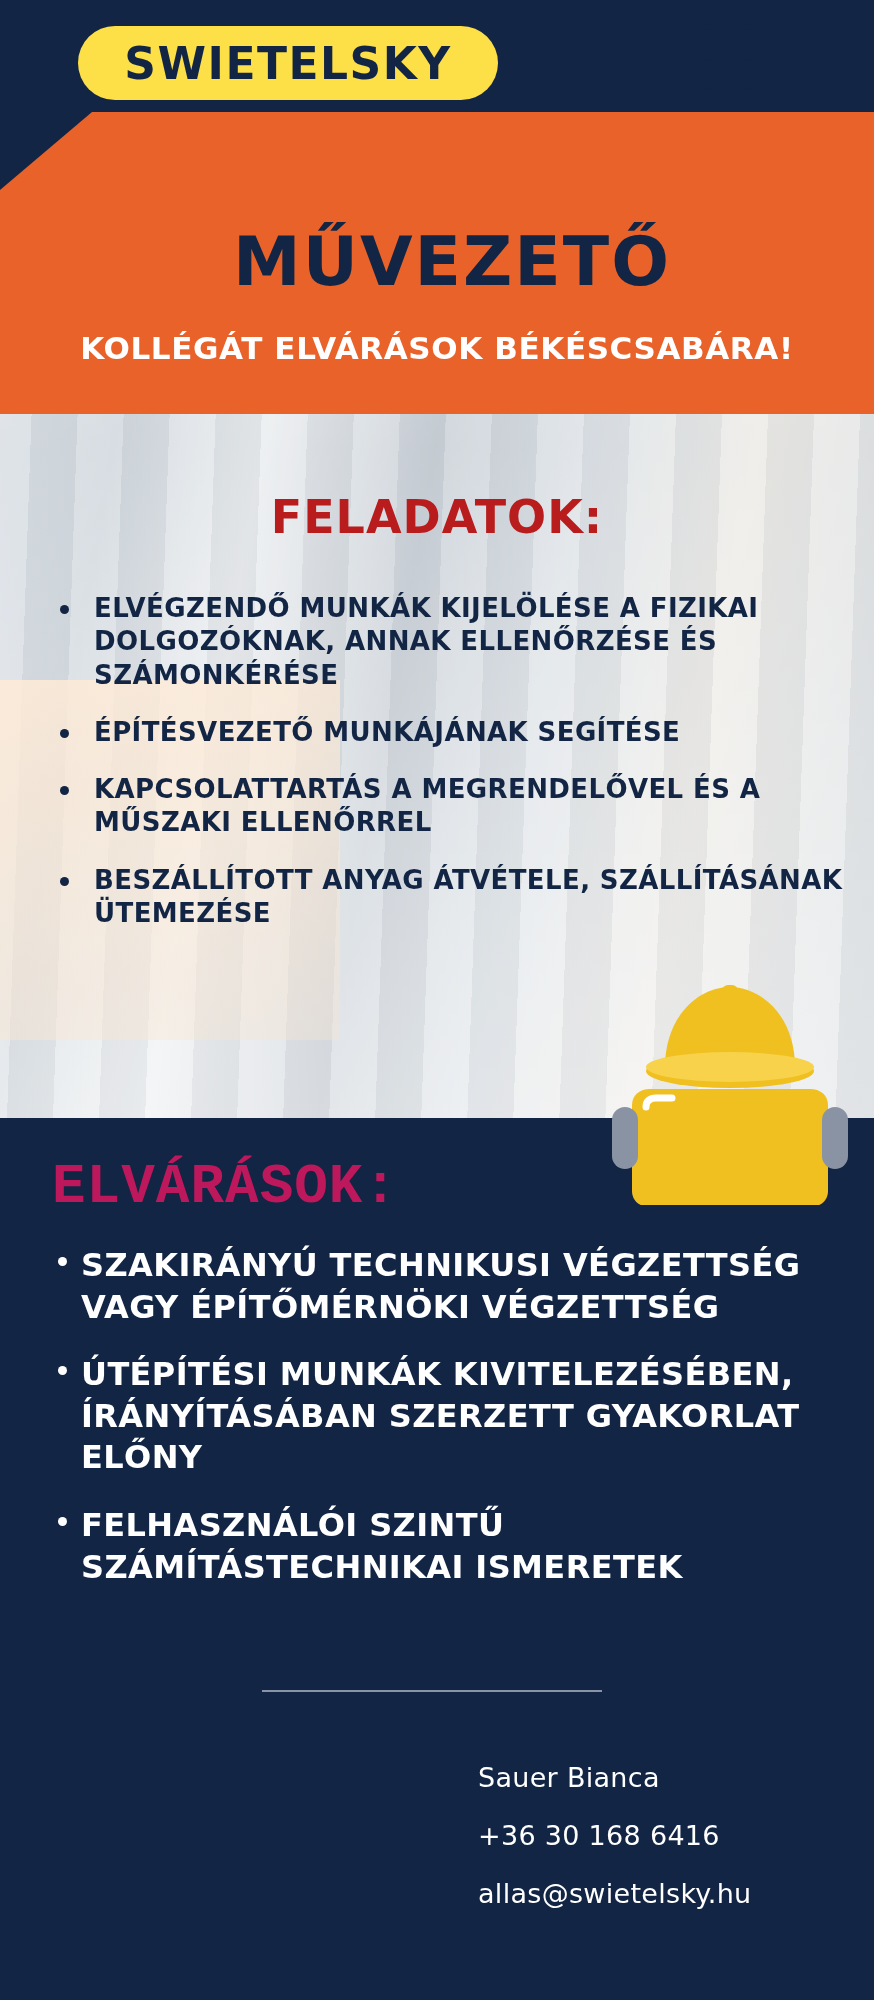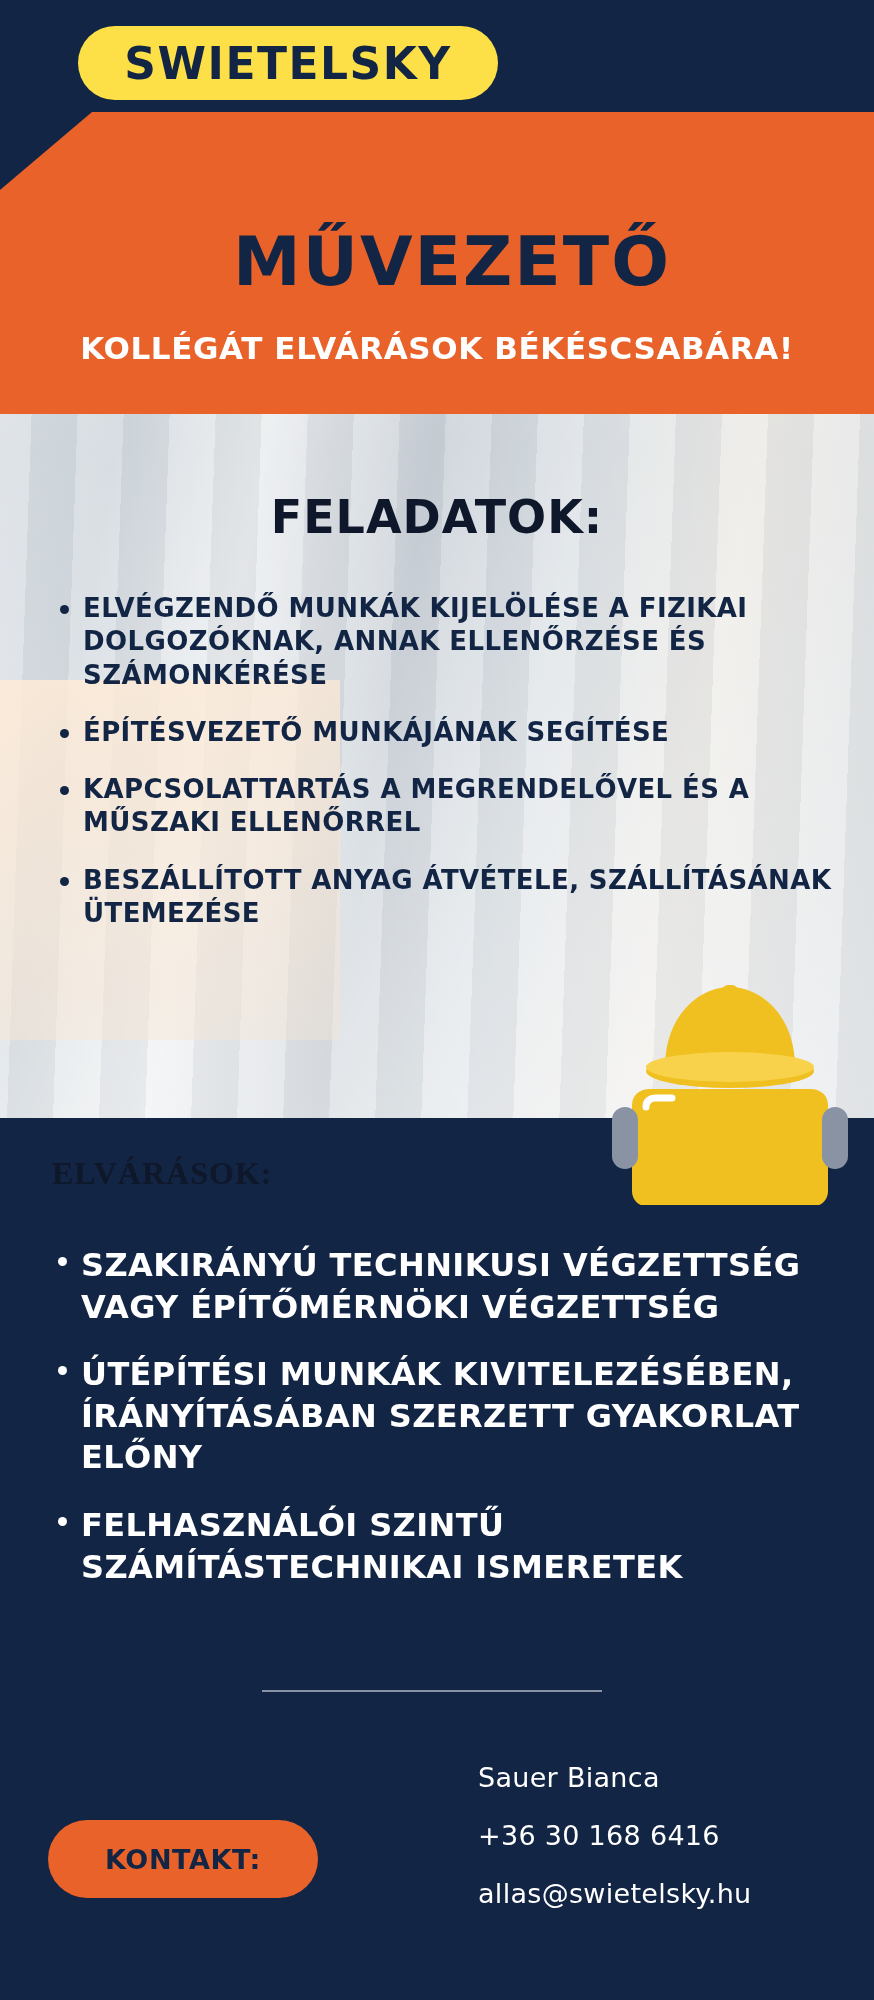--- a/index.html
+++ b/index.html
@@ -111,31 +111,32 @@
 
   
   .tasks-heading {
     position: absolute;
     left: 0; top: 490px; width: 874px;
     text-align: center;
     font-family: "DejaVu Sans", sans-serif;
     font-weight: 700;
     font-size: 46px;
     letter-spacing: 1px;
-    color: #0f172a;
+    color: #b91c1c;
   }
   .tasks-list {
     position: absolute;
     left: 60px; top: 592px;
     width: 810px;
   }
   .task-item {
     display: flex;
     align-items: flex-start;
     margin-bottom: 24px;
+    gap: 11px;
   }
   .bullet-dark {
     flex: 0 0 auto;
     width: 9px; height: 9px;
     border-radius: 50%;
     background: #122544;
     margin: 13px 14px 0 0;
   }
   .task-text {
     font-family: "DejaVu Sans", sans-serif;
@@ -156,25 +157,25 @@
   
   .navy-block {
     position: absolute;
     left: 0; top: 1118px;
     width: 874px; height: 882px;
     background: #122544;
   }
   .req-heading {
     position: absolute;
     left: 52px; top: 1155px;
-    font-family: Liberation Serif, serif;
-    font-weight: 700;
-    font-size: 32px;
+    font-family: Liberation Mono, monospace;
+    font-weight: 700;
+    font-size: 56px;
     letter-spacing: 1px;
-    color: #0f172a;
+    color: #be185d;
   }
   .req-list {
     position: absolute;
     left: 58px; top: 1245px;
     width: 780px;
   }
   .req-item {
     display: flex;
     align-items: flex-start;
     margin-bottom: 26px;
@@ -326,23 +327,20 @@
       <span class="req-text">ÚTÉPÍTÉSI MUNKÁK KIVITELEZÉSÉBEN, ÍRÁNYÍTÁSÁBAN SZERZETT GYAKORLAT ELŐNY</span>
     </div>
     <div class="req-item">
       <span class="bullet-light"></span>
       <span class="req-text">FELHASZNÁLÓI SZINTŰ SZÁMÍTÁSTECHNIKAI ISMERETEK</span>
     </div>
   </div>
 
   <div class="divider"></div>
 
-  <button class="contact-btn">
-    <span>KONTAKT:</span>
-  </button>
 
   <div class="contact-lines">
     <div class="contact-line">Sauer Bianca</div>
     <div class="contact-line">+36 30 168 6416</div>
     <div class="contact-line">allas@swietelsky.hu</div>
   </div>
 
 </div>
 
 </body></html>

